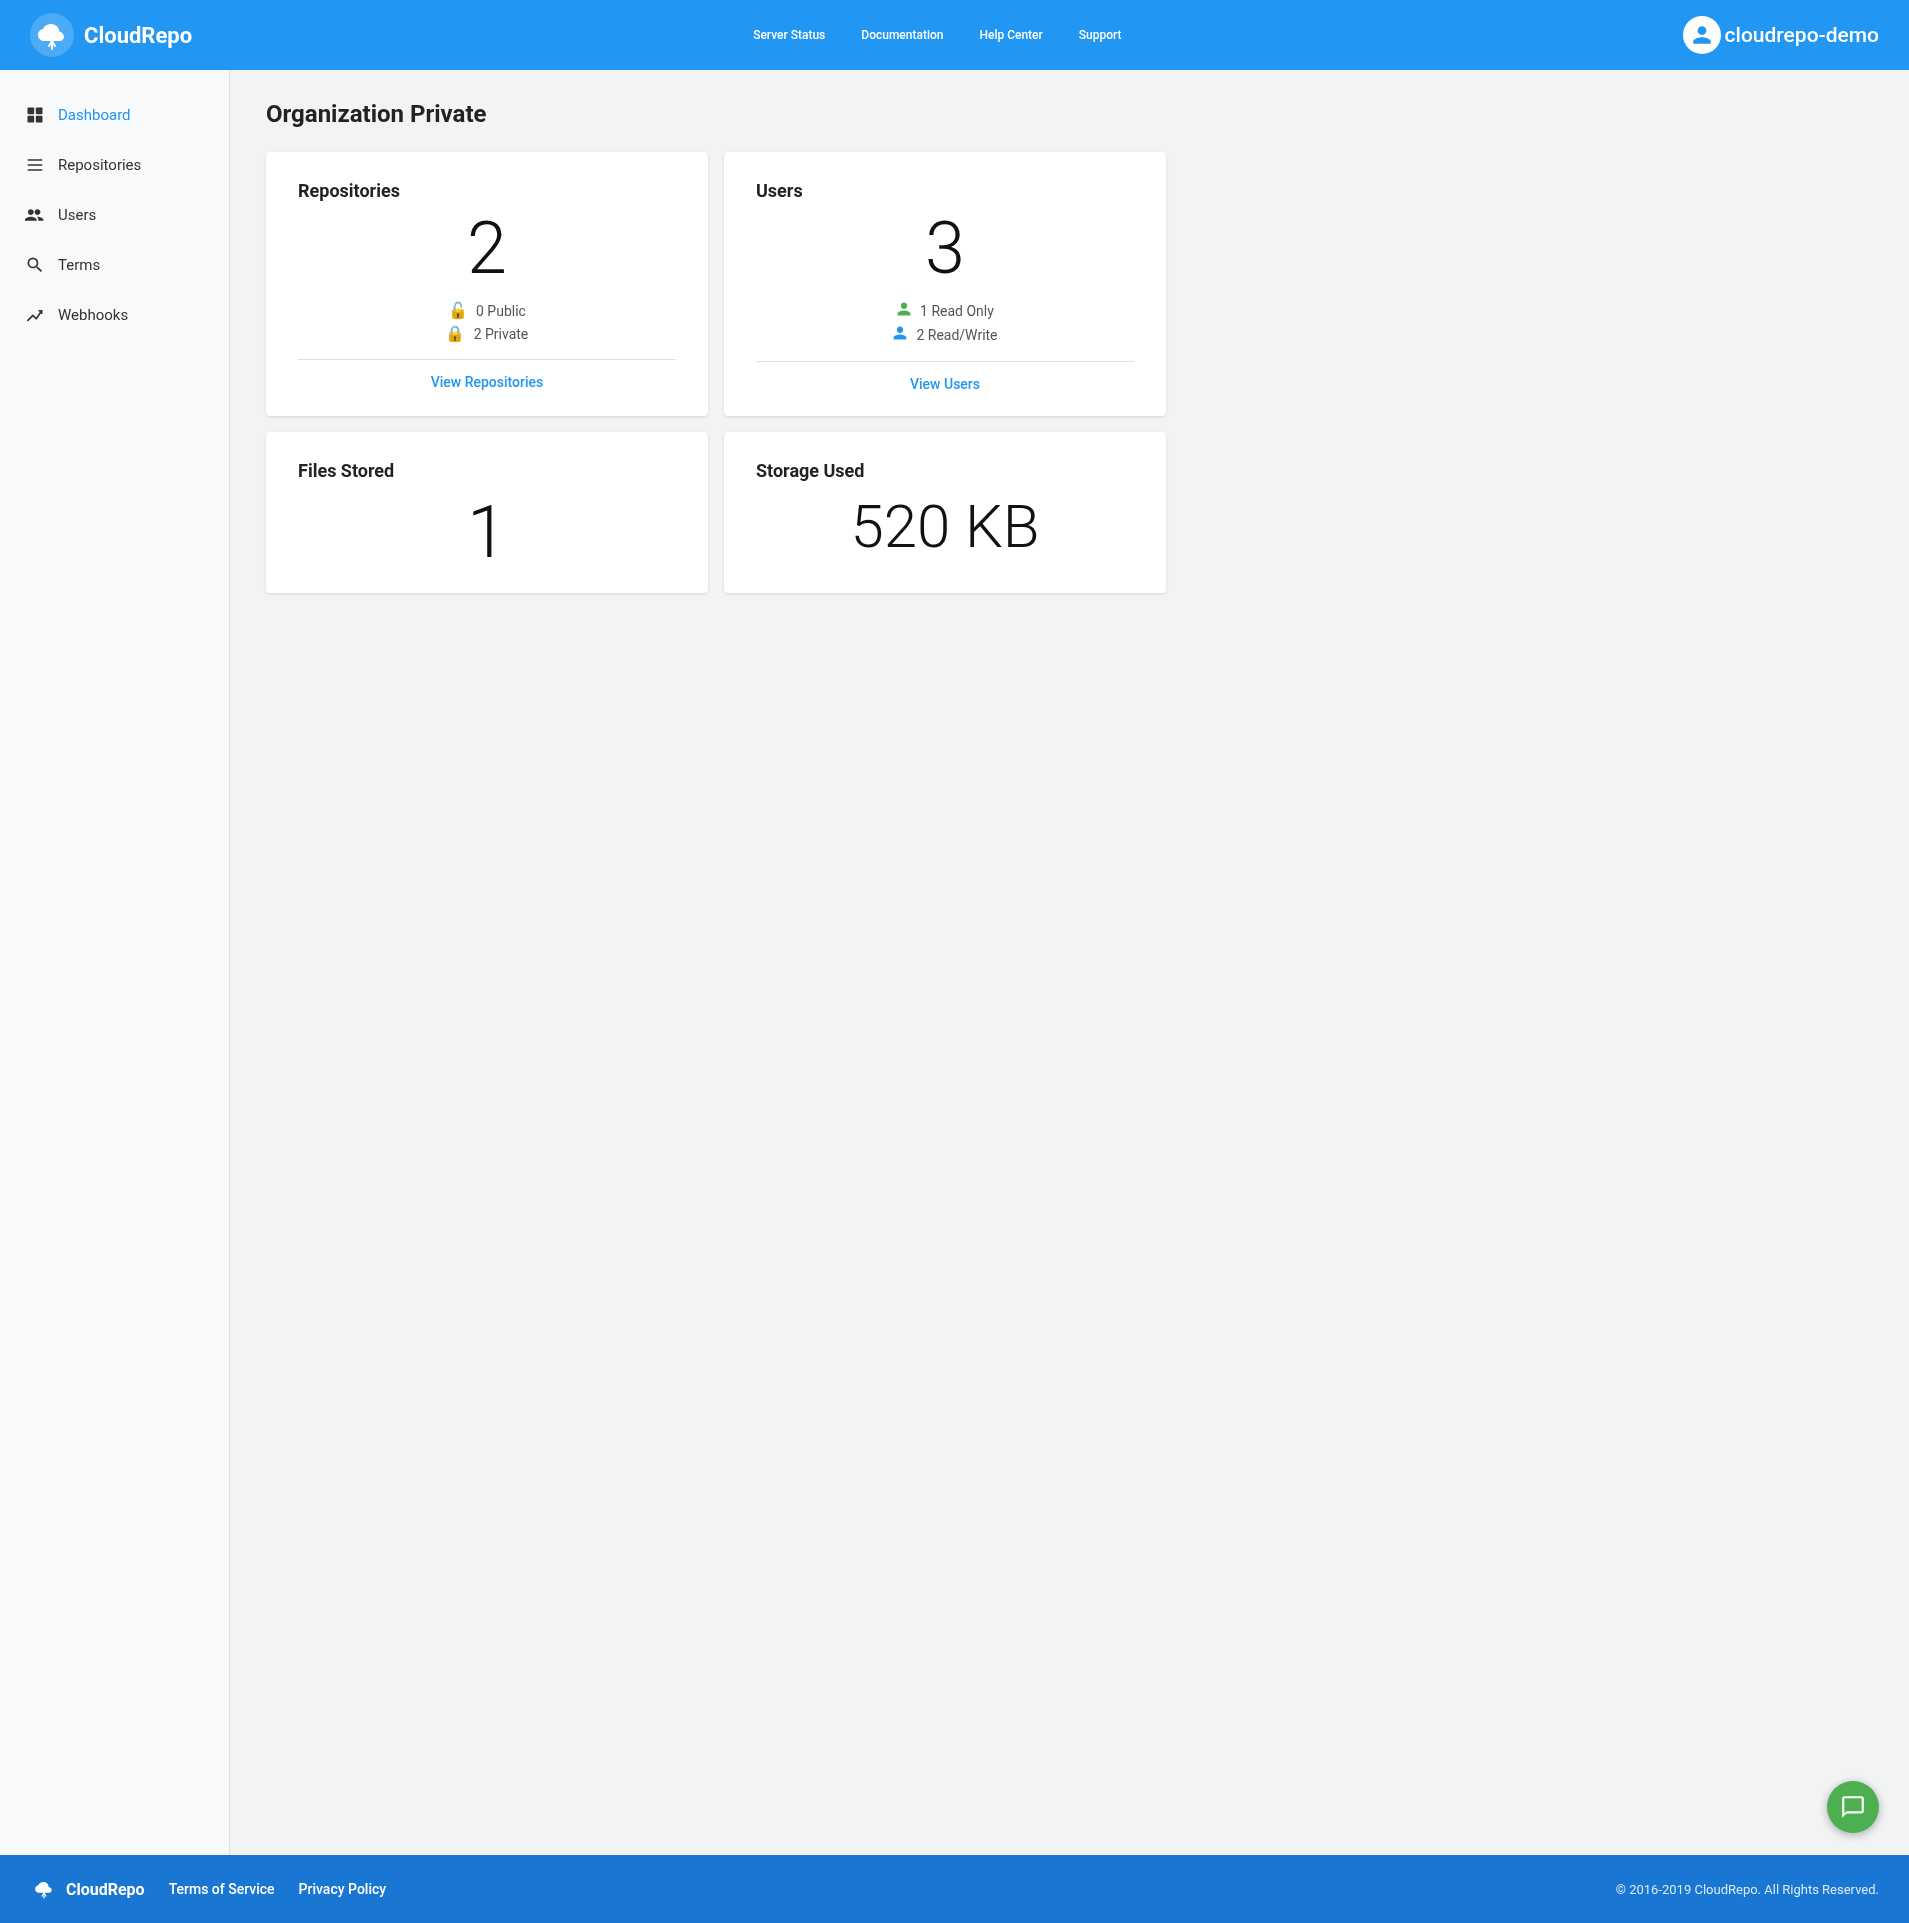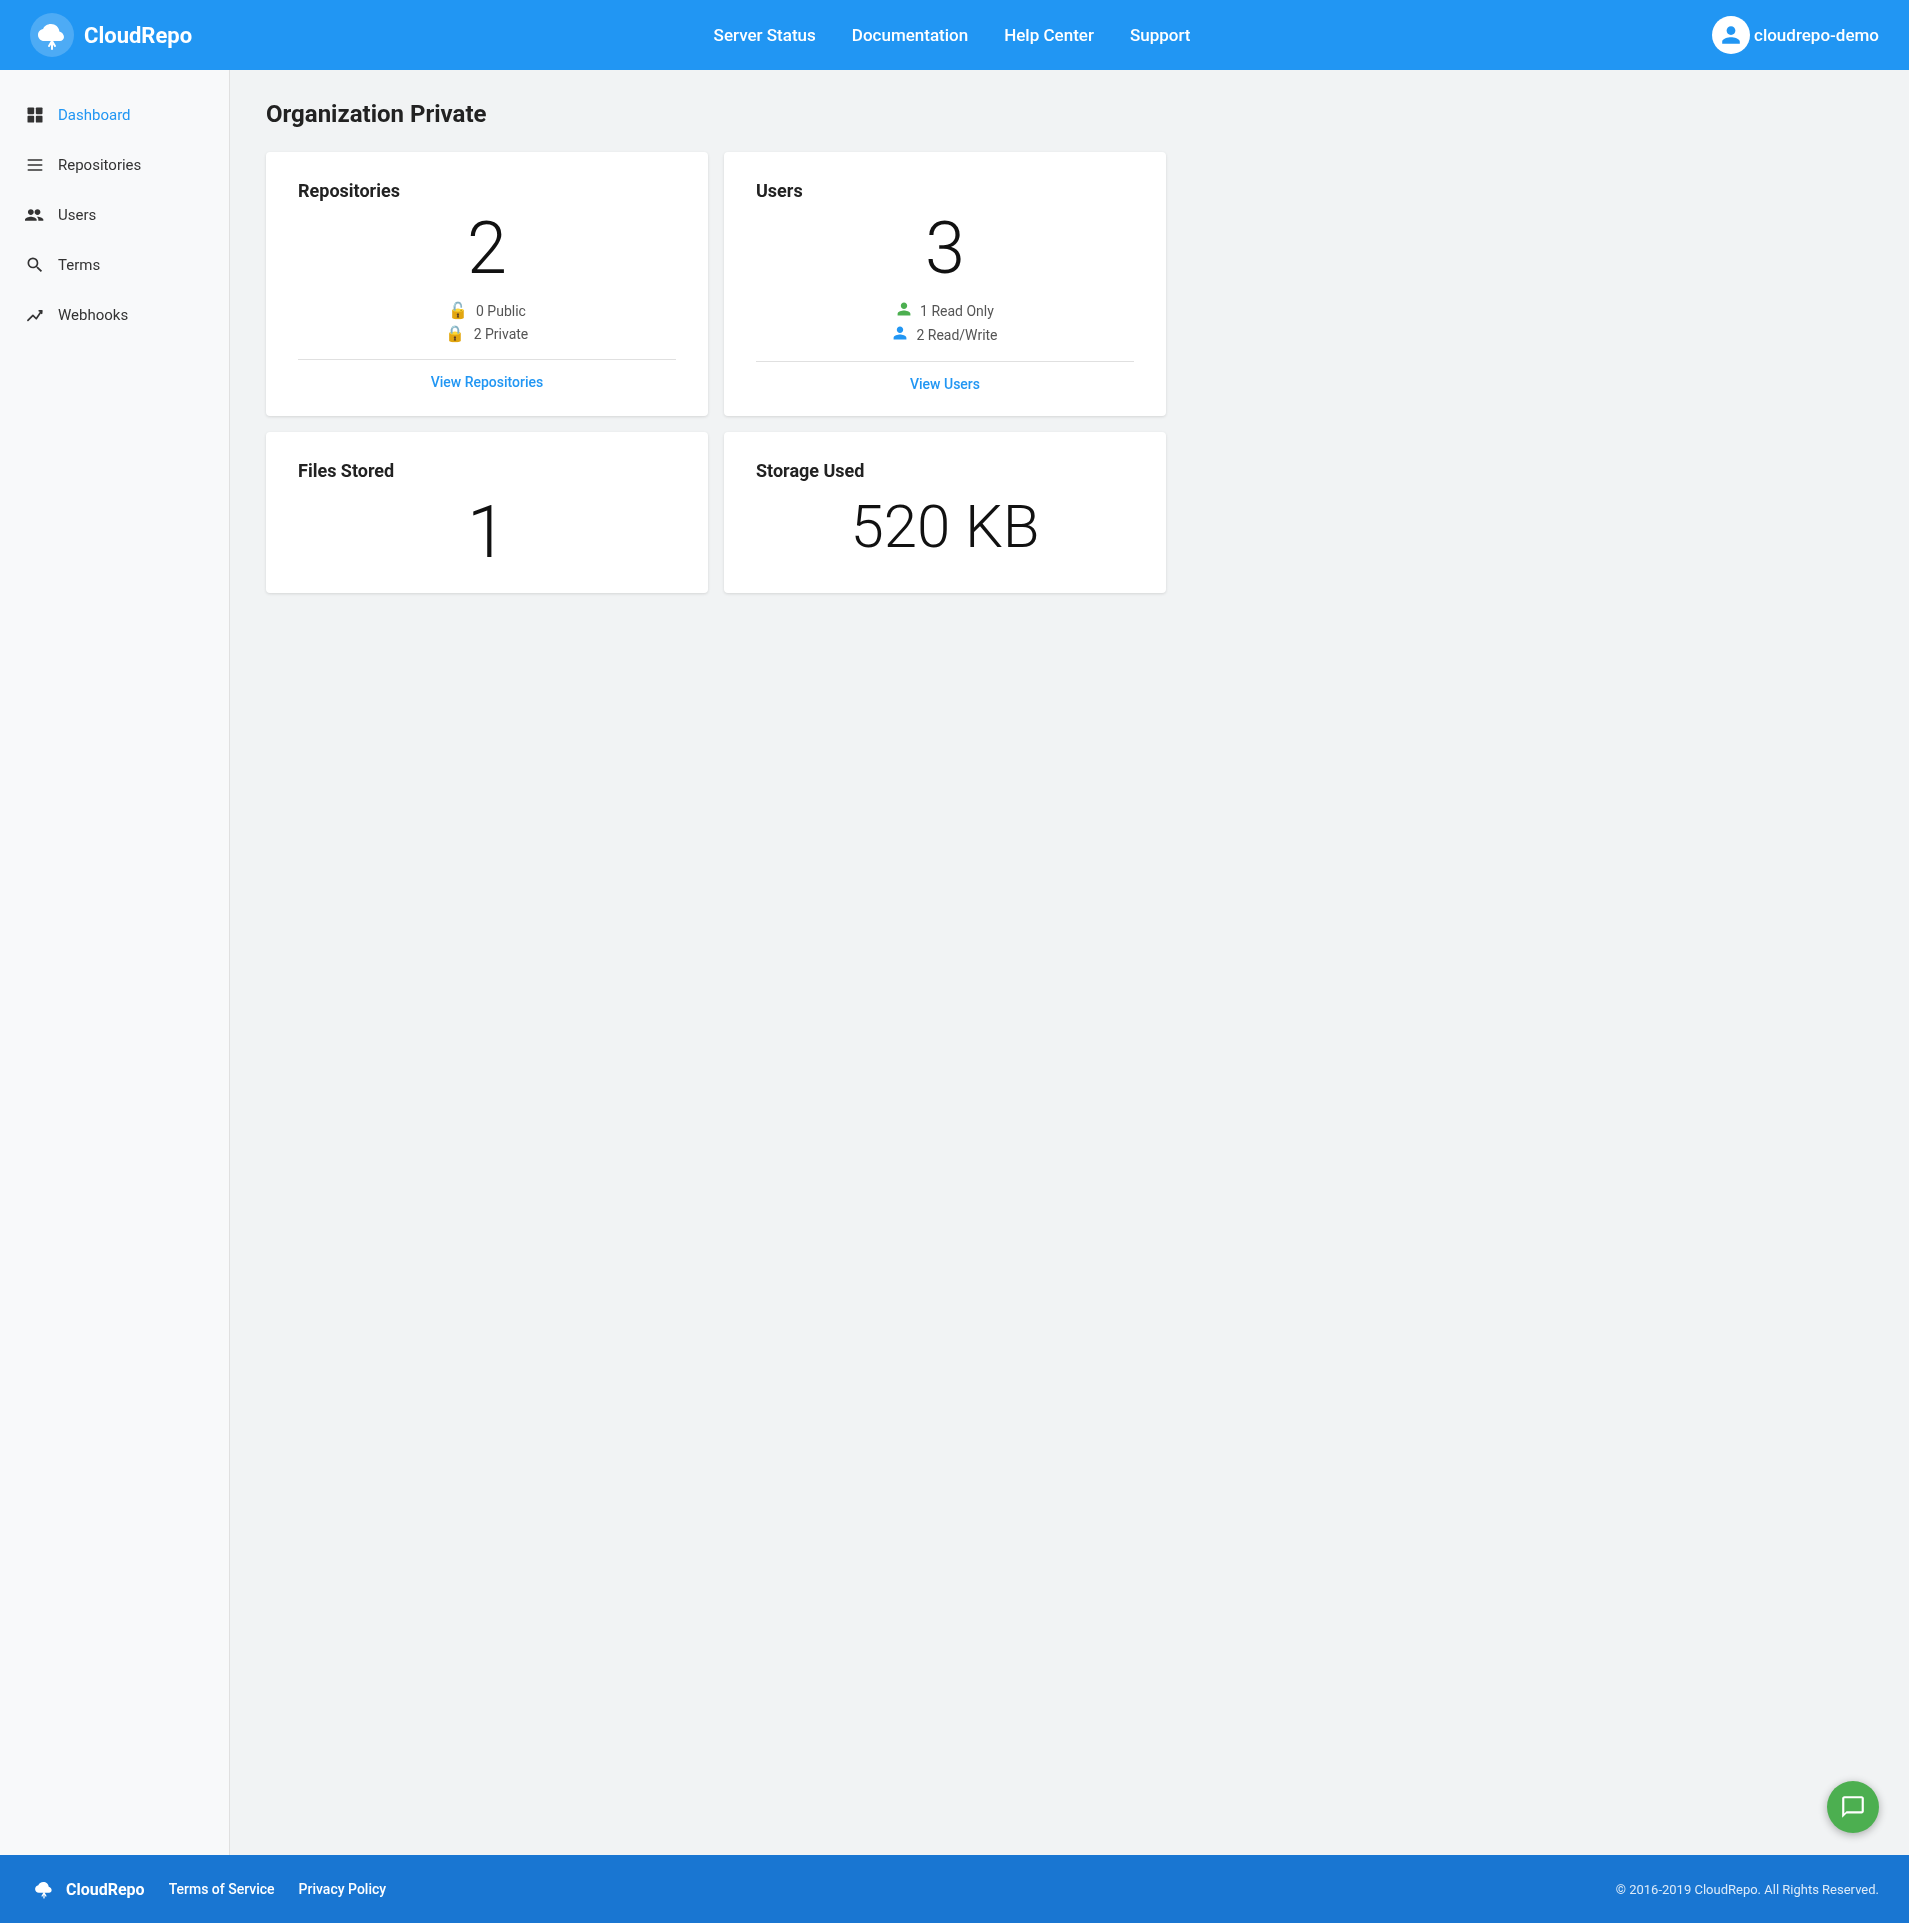--- a/index.html
+++ b/index.html
@@ -29,29 +29,29 @@
       height: 44px;
     }
     .header-nav {
       display: flex;
       align-items: center;
       gap: 36px;
     }
     .header-nav a {
       color: white;
       text-decoration: none;
-      font-size: 17px;
+      font-size: 12px;
       font-weight: 500;
     }
     .header-user {
       display: flex;
       align-items: center;
       gap: 4px;
       color: white;
-      font-size: 17px;
+      font-size: 21px;
       font-weight: 500;
       cursor: pointer;
     }
     .user-avatar-circle {
       width: 38px;
       height: 38px;
       border-radius: 50%;
       background: white;
       display: flex;
       align-items: center;

